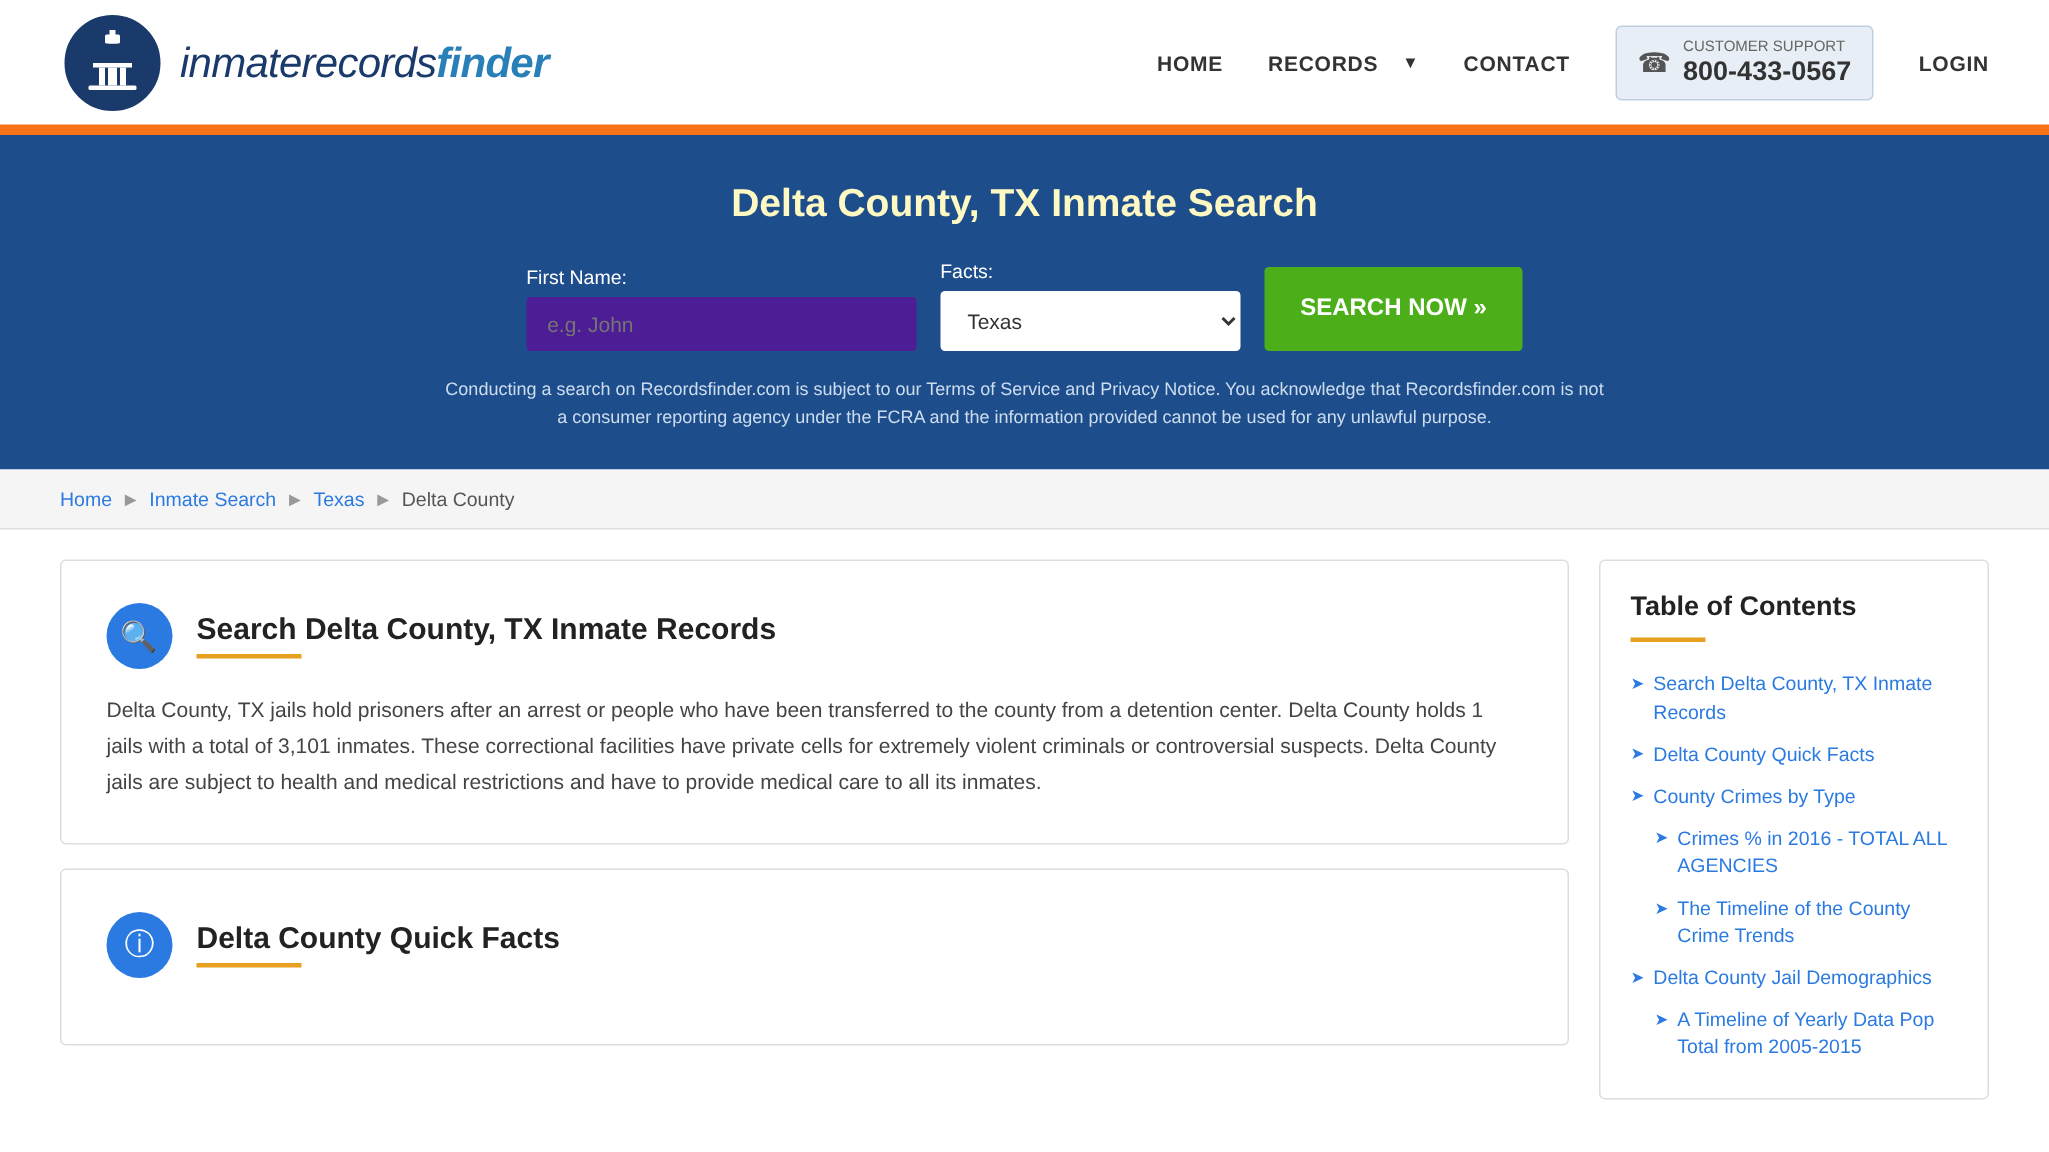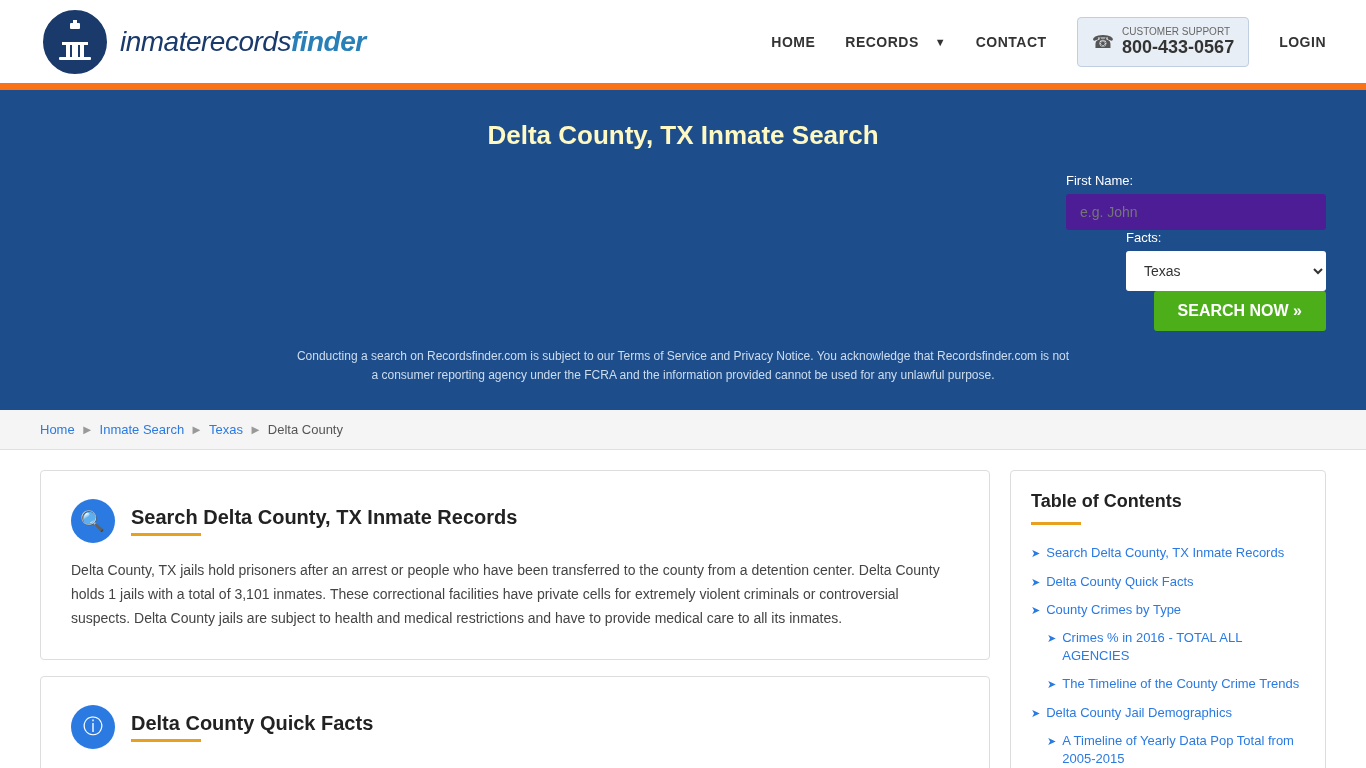--- a/index.html
+++ b/index.html
@@ -96,22 +96,22 @@
     #hero-title {
       color: #fef9c3;
       font-size: 26px;
       font-weight: bold;
       margin-bottom: 22px;
     }
     #search-form {
       display: flex;
       align-items: flex-end;
       justify-content: center;
+      gap: 16px;
       margin-bottom: 16px;
-      flex-direction: column;
     }
     .form-group {
       display: flex;
       flex-direction: column;
       align-items: flex-start;
       gap: 6px;
     }
     .form-group label {
       color: #fff;
       font-size: 13px;
@@ -139,21 +139,21 @@
     #search-btn {
       background: #4caf1a;
       color: #fff;
       font-size: 16px;
       font-weight: bold;
       padding: 10px 24px;
       border: none;
       border-radius: 3px;
       cursor: pointer;
       white-space: nowrap;
-      height: 40px;
+      height: 56px;
     }
     #disclaimer {
       color: #cde;
       font-size: 12px;
       line-height: 1.6;
       max-width: 780px;
       margin: 0 auto;
     }
 
     
@@ -183,21 +183,21 @@
       gap: 0;
       padding: 20px 40px;
       max-width: 1366px;
       margin: 0 auto;
     }
     #content-area {
       flex: 1;
       margin-right: 20px;
     }
     #sidebar {
-      width: 316px;
+      width: 260px;
       flex-shrink: 0;
     }
 
     
     .content-section {
       border: 1px solid #ddd;
       border-radius: 4px;
       padding: 28px 30px;
       margin-bottom: 16px;
       background: #fff;

